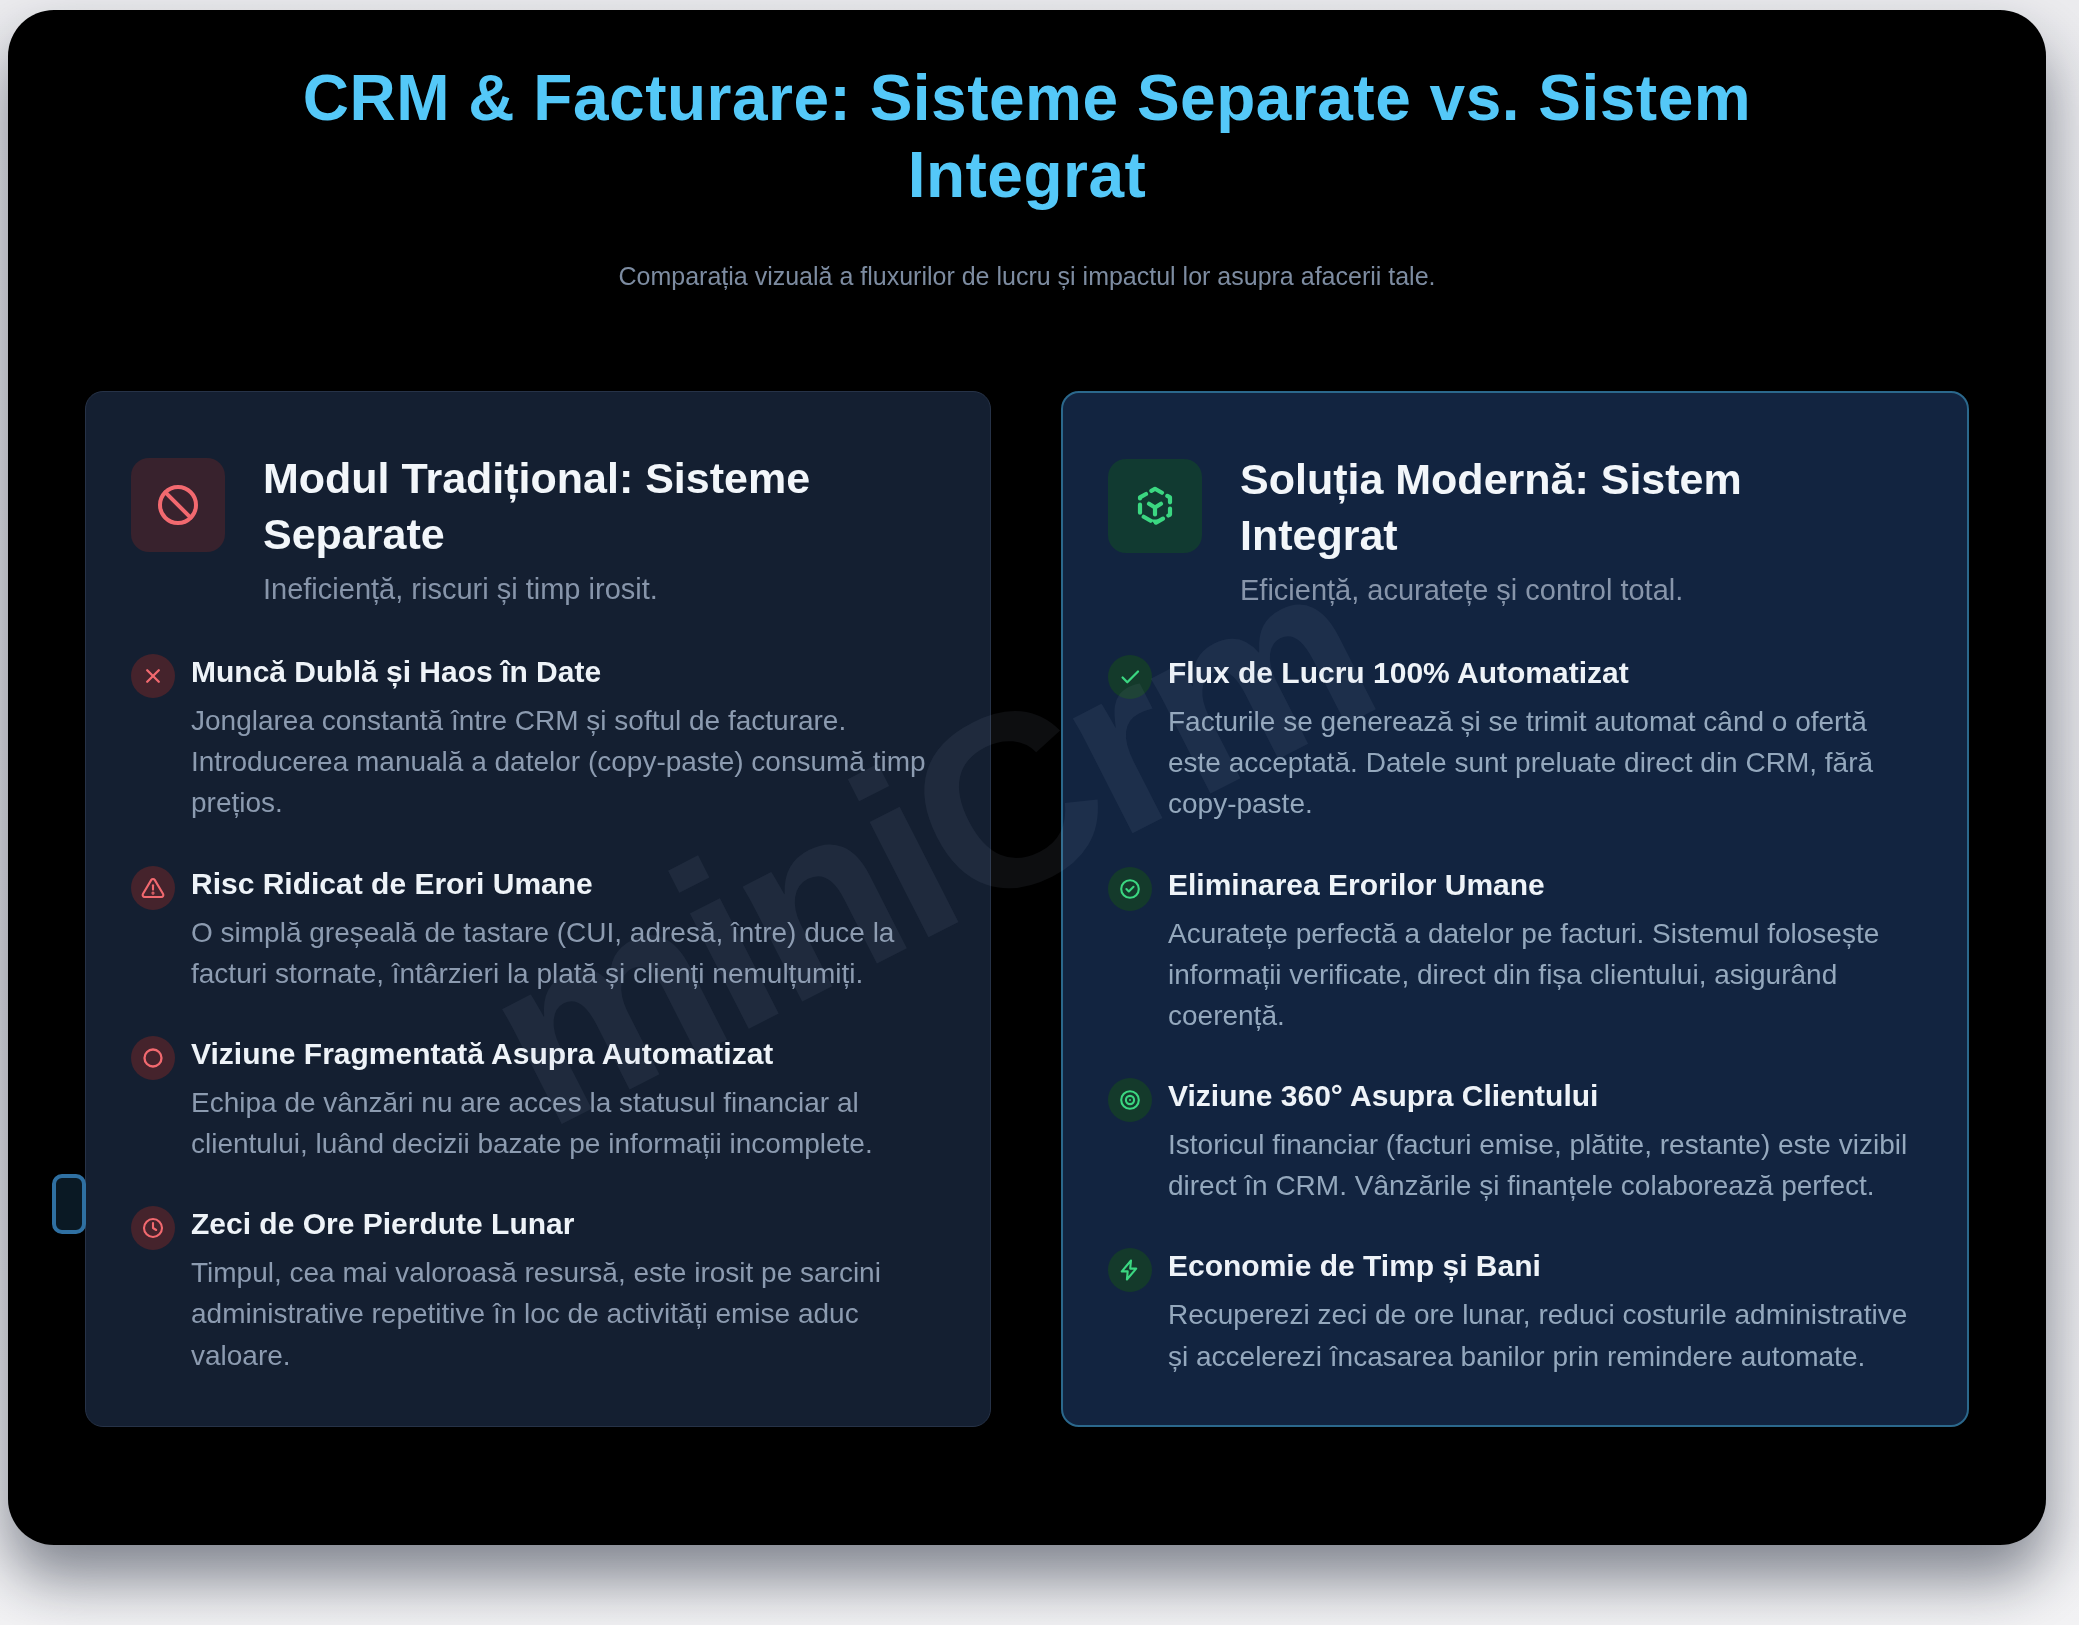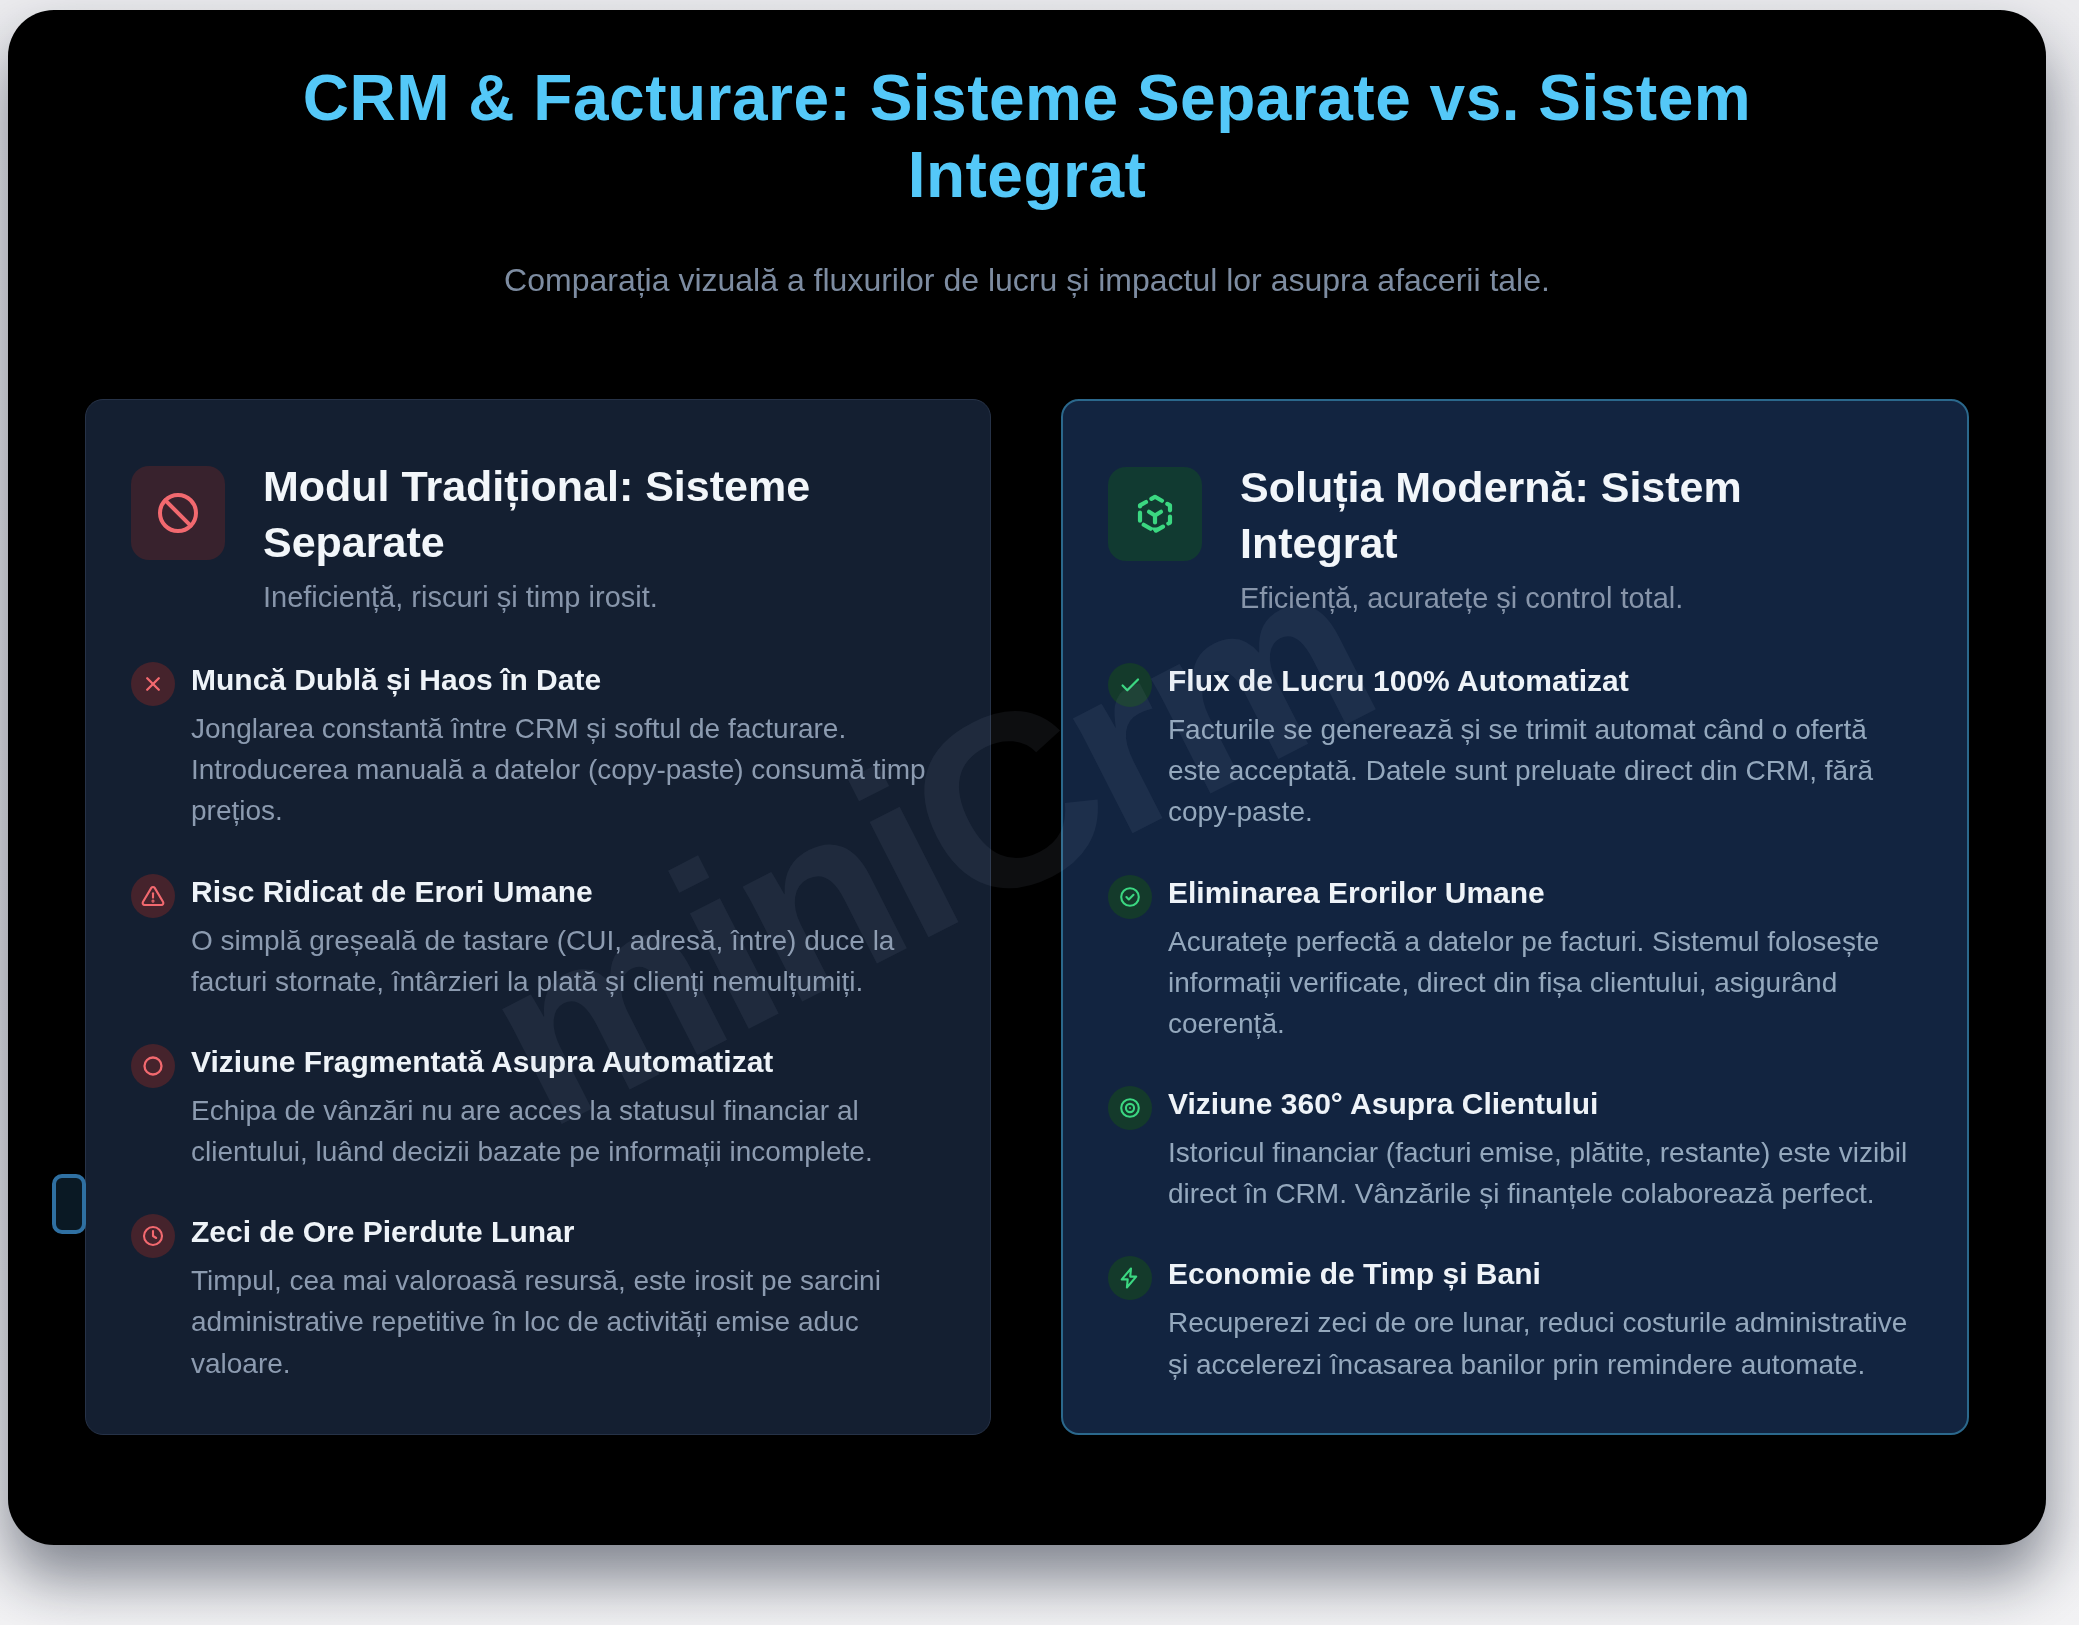--- a/index.html
+++ b/index.html
@@ -16,21 +16,21 @@
     overflow:hidden;
   }
   .page-title {
     margin-top:50px; text-align:center;
     font-size:64px; font-weight:bold; line-height:1.2;
     color:#54c8f8; letter-spacing:.5px;
     padding:0 240px;
   }
   .page-subtitle {
     margin-top:48px; text-align:center;
-    font-size:32px; color:#7d8ca1;
+    font-size:25px; color:#7d8ca1;
   }
   .cards {
     display:flex; gap:70px; padding:0 77px; margin-top:100px;
     align-items:stretch; position:relative; z-index:1;
   }
   .card { flex:1 1 0; border-radius:18px; padding:58px 45px 48px; }
   .card-left  { background:#141f31; border:1px solid #263247; }
   .card-right { background:#122440; border:2px solid #2b688c; }
 
   .card-header { display:flex; gap:38px; margin-bottom:46px; }

